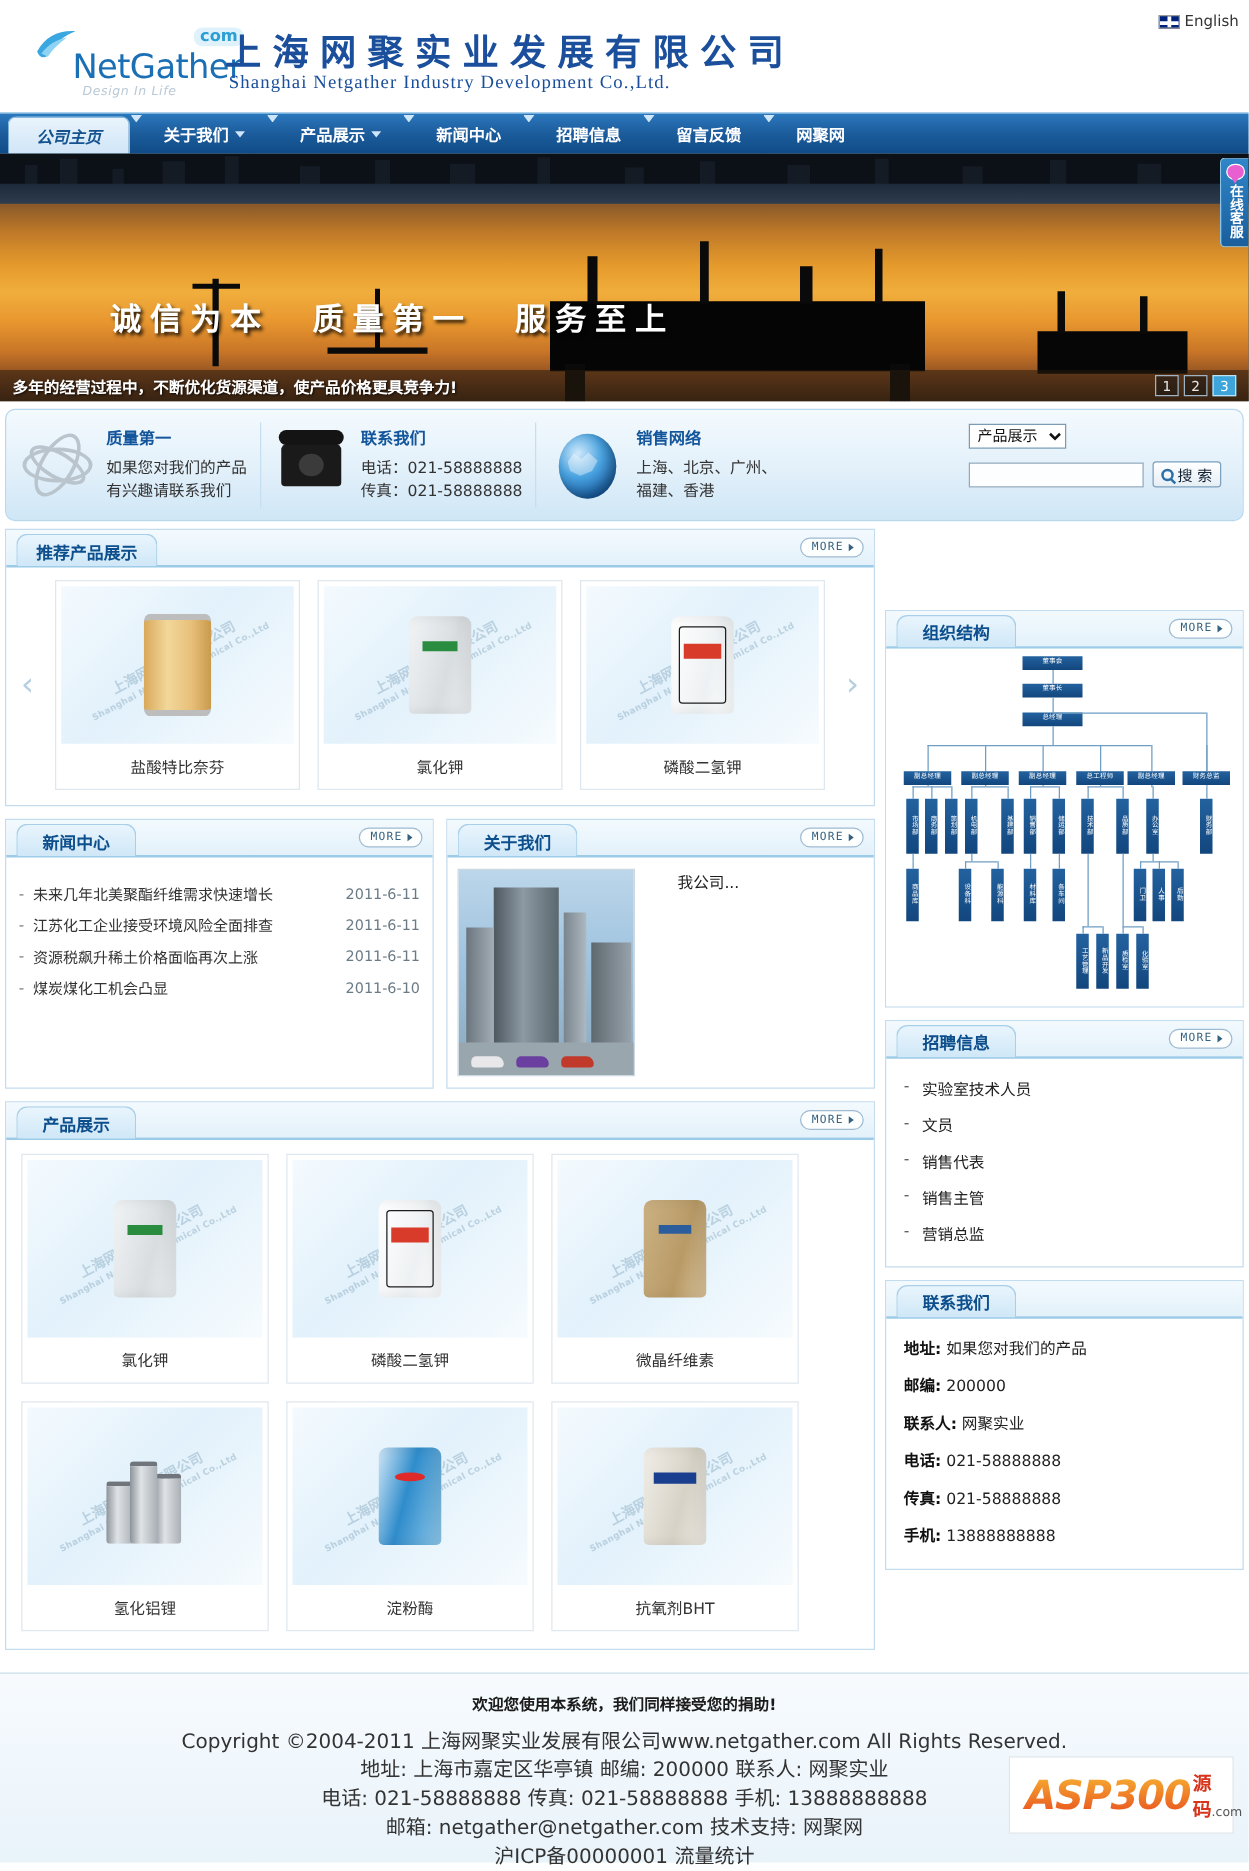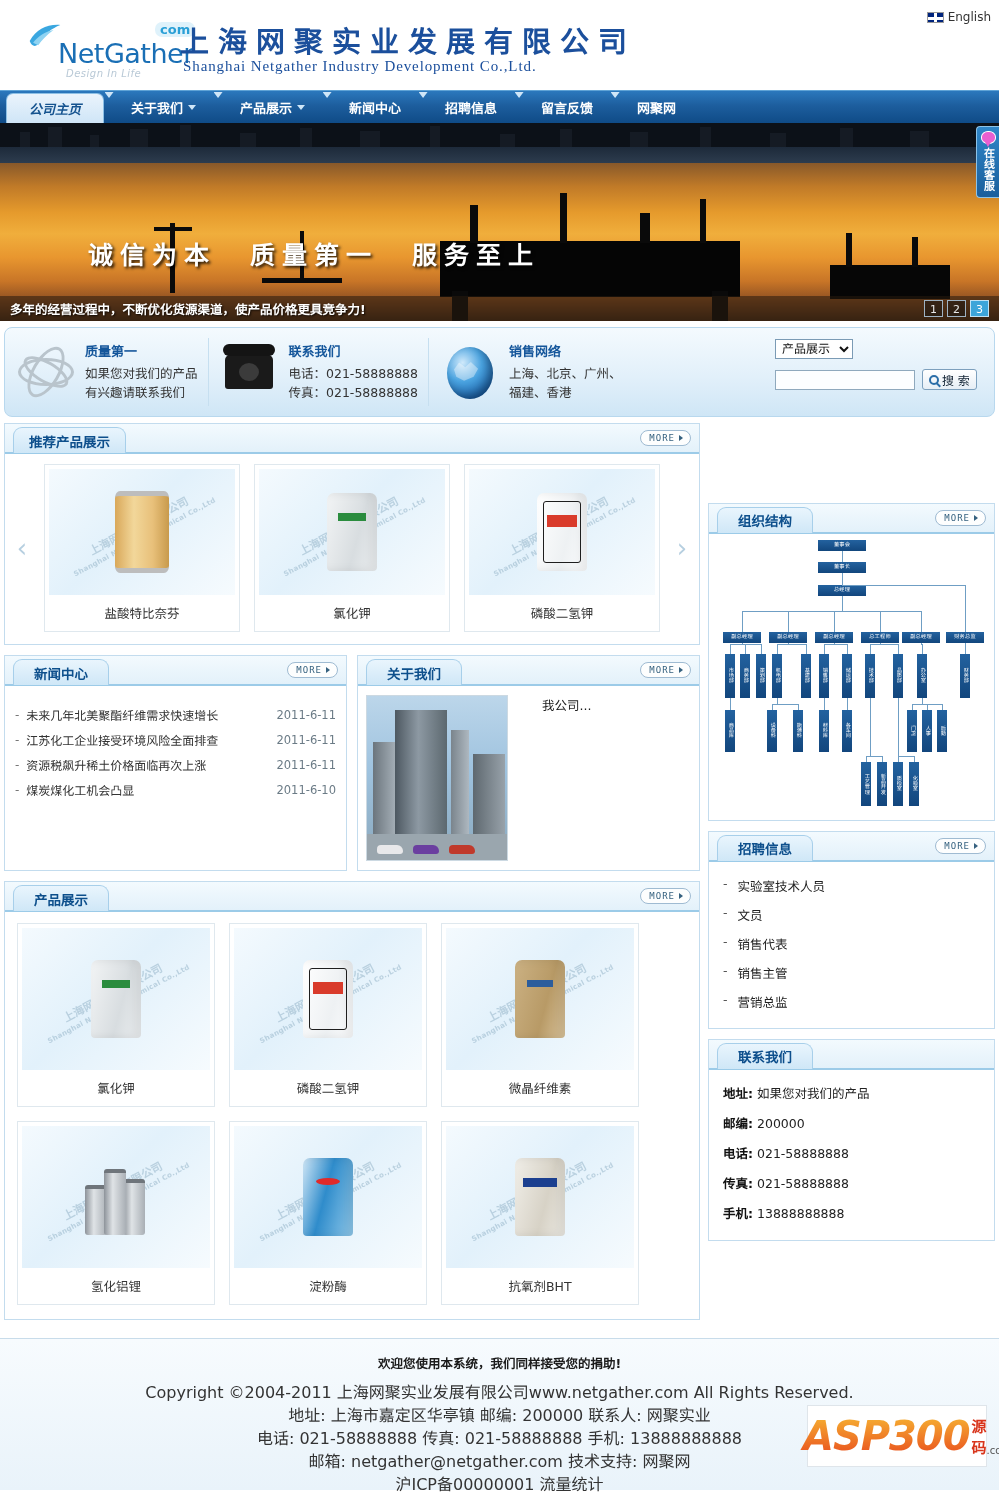--- a/index.html
+++ b/index.html
@@ -394,21 +394,21 @@
   }
   .footer .welcome { font-size: 12.5px; font-weight: bold; color: #1b1b1b; margin-bottom: 9px; }
   .footer .ln { font-size: 16px; color: #333; line-height: 23px; position: static; background:none; }
   .footer a { color: #333; text-decoration: none; cursor: pointer; }
   .asp-logo {
     position: absolute; right: 12px; top: 66px; width: 180px; height: 62px;
     border: 1px solid #dfe5ea; background: #fff;
     display: flex; align-items: center; justify-content: center;
   }
   .asp-txt {
-    font-size: 40px; font-weight: bold; font-style: italic;
+    font-size: 32px; font-weight: bold; font-style: italic;
     background: linear-gradient(180deg,#f7b733,#e8491d);
     -webkit-background-clip: text; background-clip: text; color: transparent;
     font-family: "DejaVu Sans", sans-serif; letter-spacing: -1px; padding-left: 20px;
   }
   .asp-cn { font-size: 15px; color: #d8341b; font-weight: bold; margin-left: 2px; }
   .asp-dot { font-size: 10px; color: #555; align-self: flex-end; margin-bottom: 10px; }
 </style>
 </head>
 <body>
 
@@ -893,20 +893,21 @@
         </ul>
     </div>
 
     <div class="panel">
       <div class="panel-head">
         <div class="panel-tab">联系我们</div>
       </div>
       <ul class="contact-list" id="contact-list">
           <li><b>地址:</b> <span>如果您对我们的产品</span></li>
           <li><b>邮编:</b> <span>200000</span></li>
+          <li><b>联系人:</b> <span>网聚实业</span></li>
           <li><b>电话:</b> <span>021-58888888</span></li>
           <li><b>传真:</b> <span>021-58888888</span></li>
           <li><b>手机:</b> <span>13888888888</span></li>
         </ul>
     </div>
   </div>
 </div>
 
 <div class="footer">
   <div class="welcome">欢迎您使用本系统，我们同样接受您的捐助!</div>

